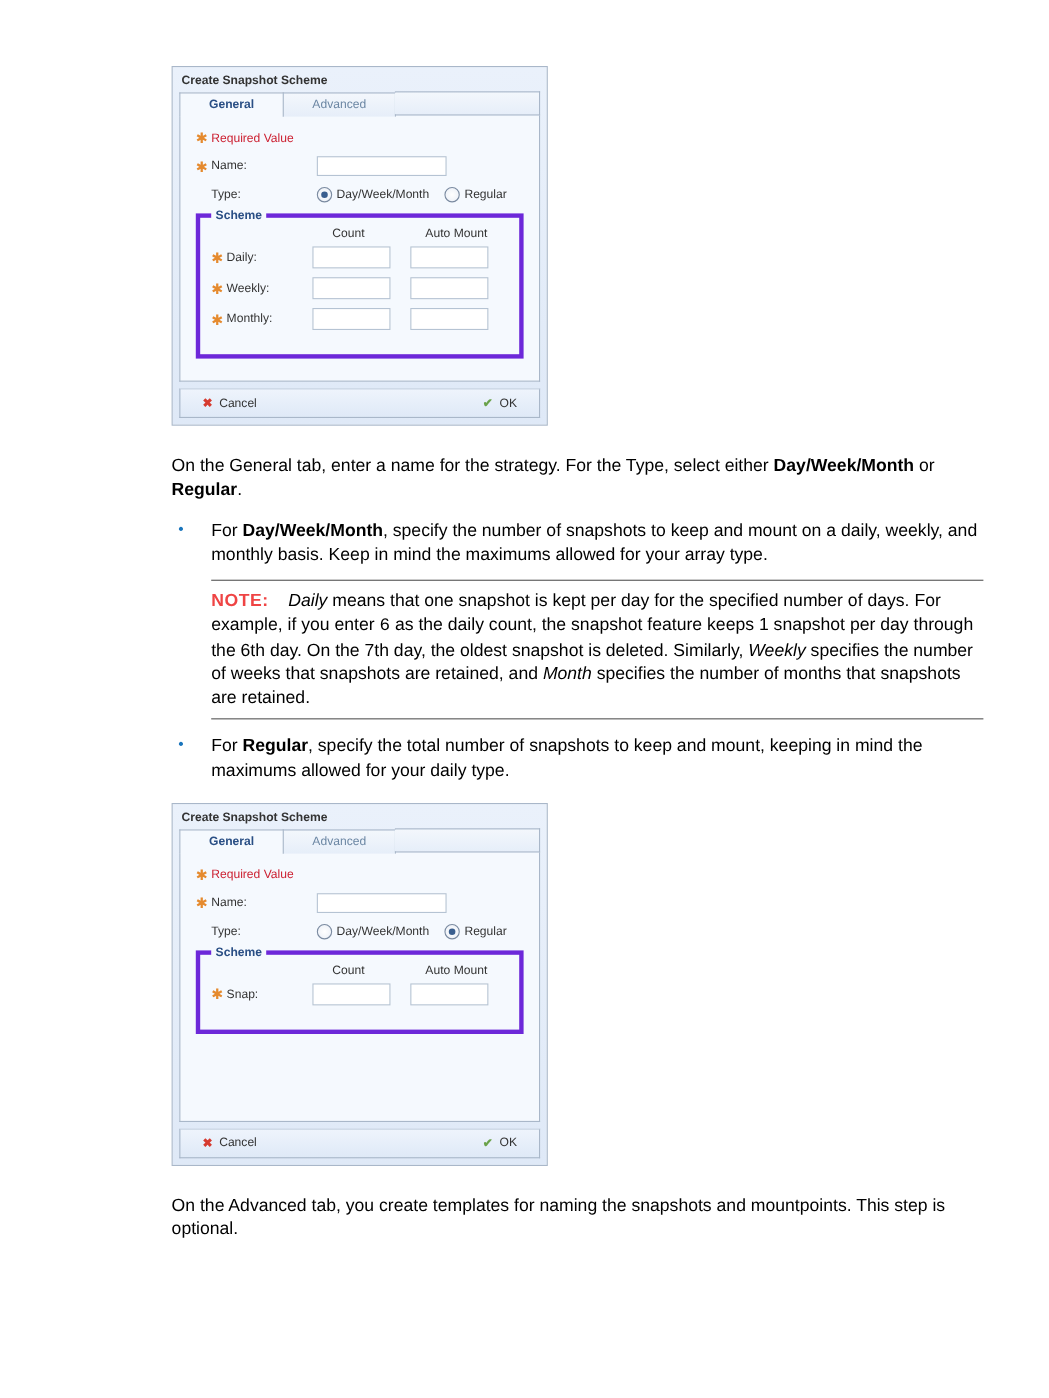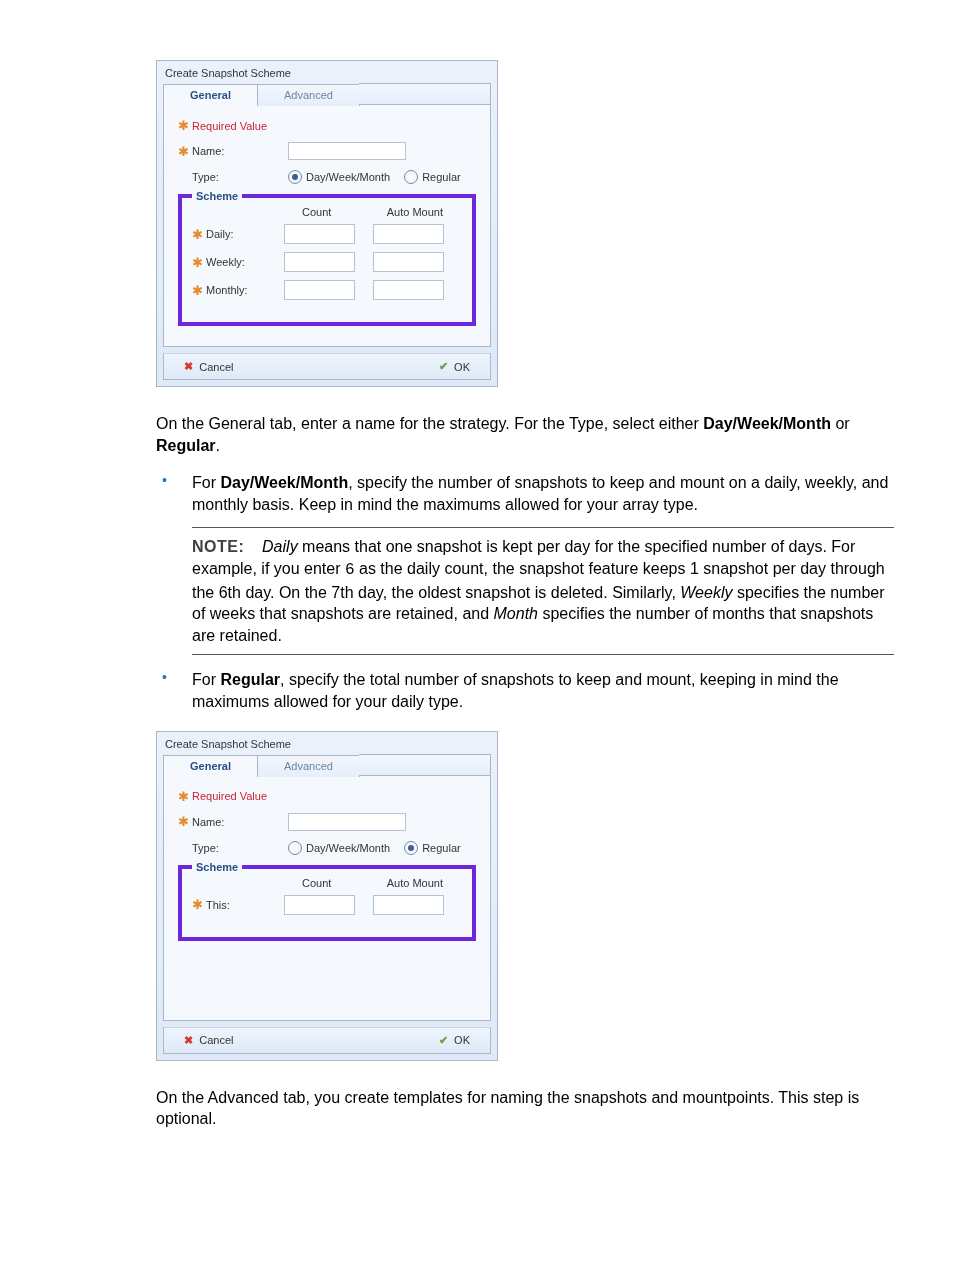--- a/index.html
+++ b/index.html
@@ -21,21 +21,21 @@
     width: 340px;
     border: 1px solid #a9b7c9;
     background: linear-gradient(#eaf1fb, #dfe9f7);
     font-family: Arial, sans-serif;
     font-size: 11px;
     color: #333;
     margin-bottom: 26px;
   }
   .dialog-title {
     padding: 6px 16px 4px 8px;
-    font-weight: normal;
+    font-weight: bold;
     color: #333;
   }
   .tabs {
     display: flex;
     padding: 0 6px;
     gap: 0;
   }
   .tab {
     border: 1px solid #a9b7c9;
     border-bottom: none;
@@ -171,21 +171,21 @@
     left: 6px;
     top: 0;
     font-size: 14px;
   }
   .note-box {
     border-top: 1px solid #555;
     border-bottom: 1px solid #555;
     padding: 8px 0;
     margin: 12px 0 14px 0;
   }
-  .note-label { color: #404040; font-weight: bold; letter-spacing: .5px; }
+  .note-label { color: #ef4444; font-weight: bold; letter-spacing: .5px; }
   .footer {
     text-align: right;
     font-size: 13px;
     margin-top: 44px;
     color: #222;
   }
 </style>
 </head>
 <body>
 
@@ -316,21 +316,21 @@
       </div>
       <div class="fieldset">
         <div class="fieldset-legend">Scheme</div>
         <div class="hdr-row">
           <span class="hdr-cell1">Count</span>
           <span class="hdr-cell2">Auto Mount</span>
         </div>
         <div class="scheme-row">
           <span class="scheme-label">
               <span class="req-star">✱</span>
-              <span>This:</span>
+              <span>Snap:</span>
             </span>
           <div class="small-input"></div>
           <div class="small-input"></div>
         </div>
       </div>
     </div>
     <div class="dialog-footer">
       <div class="btn">
         <span class="icon-x">✖</span>
         <span>Cancel</span>

